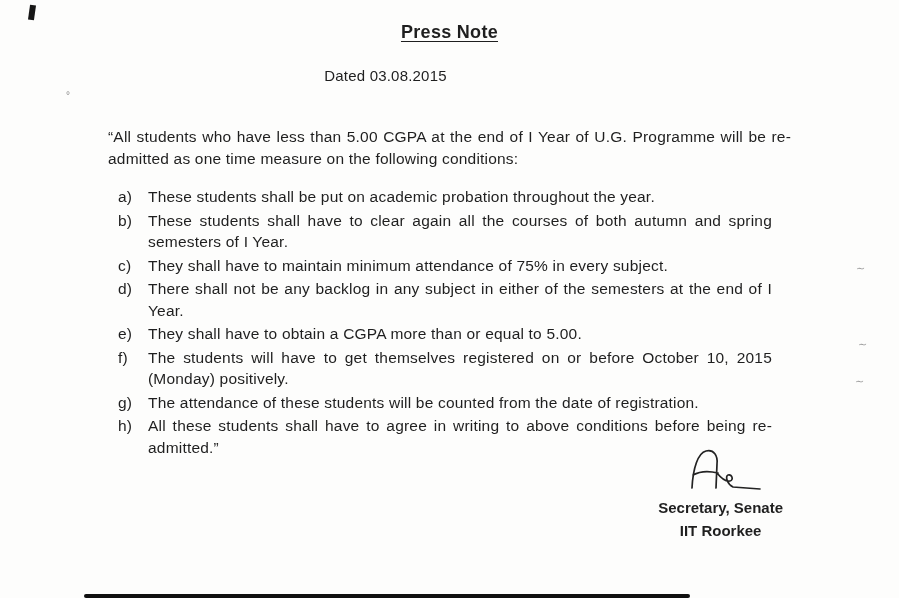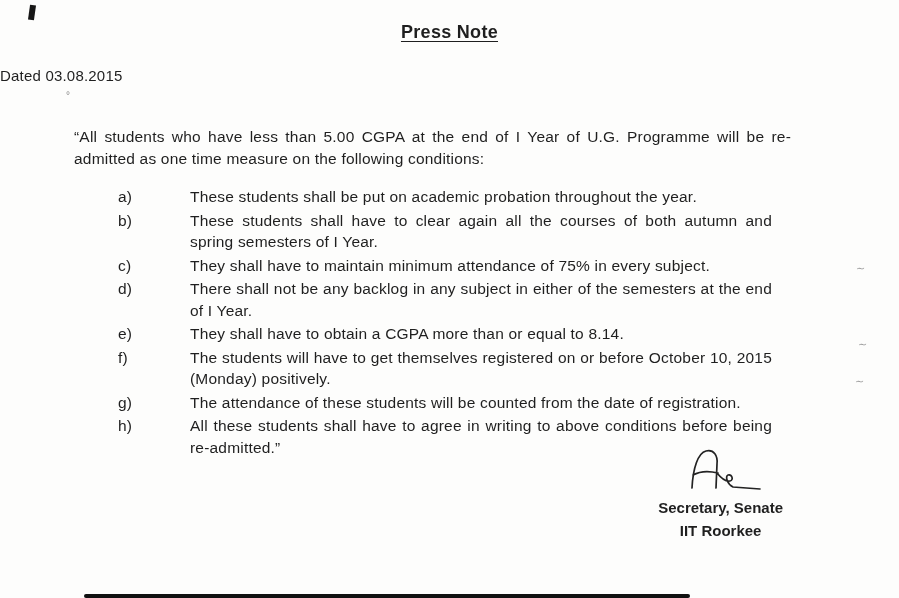--- a/index.html
+++ b/index.html
@@ -21,27 +21,27 @@
     font-size: 18px;
     font-weight: bold;
     letter-spacing: 0.3px;
     padding-top: 22px;
   }
   .title span {
     text-decoration: underline;
     text-underline-offset: 3px;
   }
   .dated {
-    text-align: left;
+    text-align: center;
     font-size: 15px;
-    margin: 24px 136px 0 0;
+    margin: 24px 136px 0 8px;
     letter-spacing: 0.2px;
   }
   .intro {
-    margin: 42px 108px 0 74px;
+    margin: 42px 108px 0 108px;
     font-size: 15.5px;
     line-height: 21.5px;
     text-align: justify;
     letter-spacing: 0.2px;
   }
   .conditions {
     margin-top: 17px;
   }
   .cond {
     display: flex;
@@ -50,21 +50,20 @@
     line-height: 21.5px;
     letter-spacing: 0.2px;
   }
   .cond .lbl {
     flex: none;
     width: 30px;
   }
   .cond .txt {
     flex: 1;
     text-align: justify;
-    margin-left: 42px;
   }
   .sig-block {
     position: absolute;
     top: 448px;
     right: 116px;
     text-align: center;
     font-size: 15px;
     line-height: 23px;
   }
   .sig-scribble {
@@ -156,21 +155,21 @@
     <div class="cond">
       <span class="lbl">c)</span>
       <span class="txt">They shall have to maintain minimum attendance of 75% in every subject.</span>
     </div>
     <div class="cond">
       <span class="lbl">d)</span>
       <span class="txt">There shall not be any backlog in any subject in either of the semesters at the end of I Year.</span>
     </div>
     <div class="cond">
       <span class="lbl">e)</span>
-      <span class="txt">They shall have to obtain a CGPA more than or equal to 8.14.</span>
+      <span class="txt">They shall have to obtain a CGPA more than or equal to 5.00.</span>
     </div>
     <div class="cond">
       <span class="lbl">f)</span>
       <span class="txt">The students will have to get themselves registered on or before October 10, 2015 (Monday) positively.</span>
     </div>
     <div class="cond">
       <span class="lbl">g)</span>
       <span class="txt">The attendance of these students will be counted from the date of registration.</span>
     </div>
     <div class="cond">

